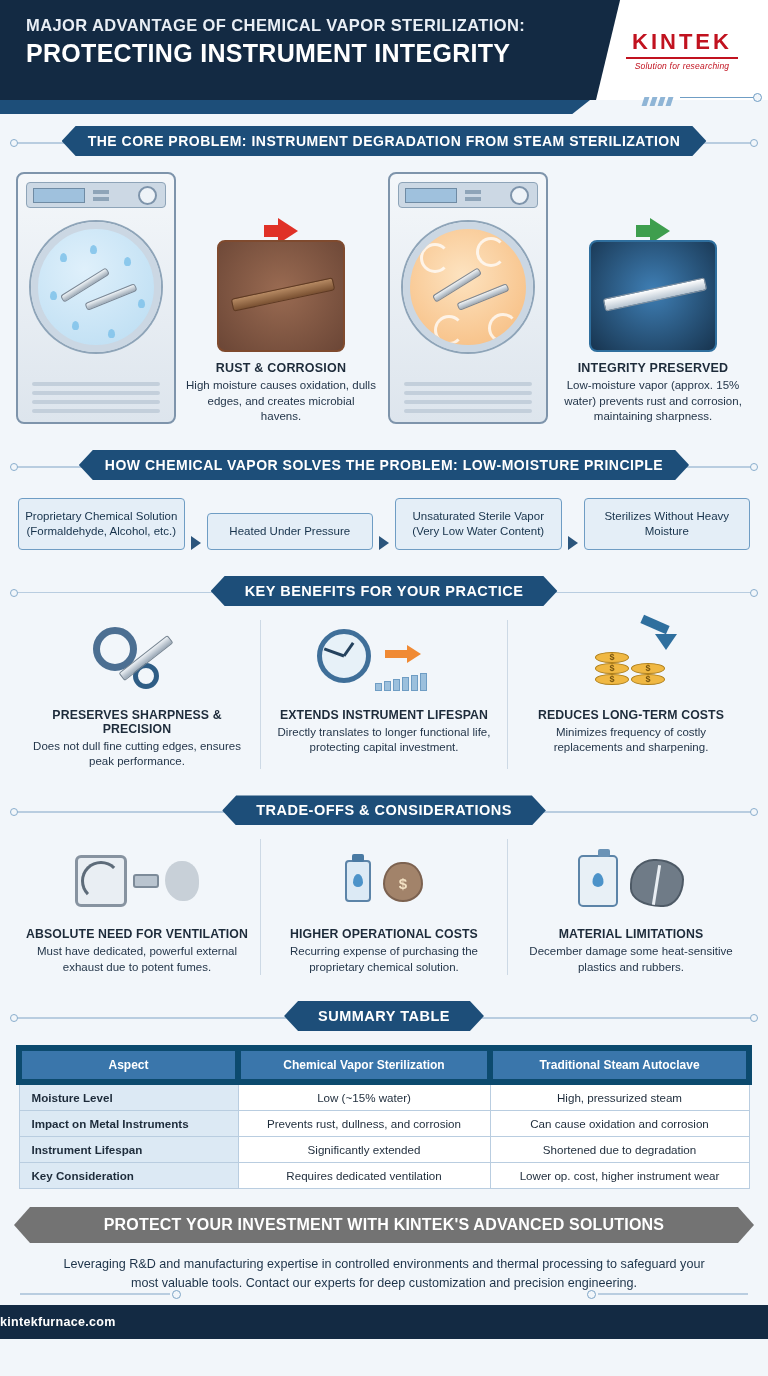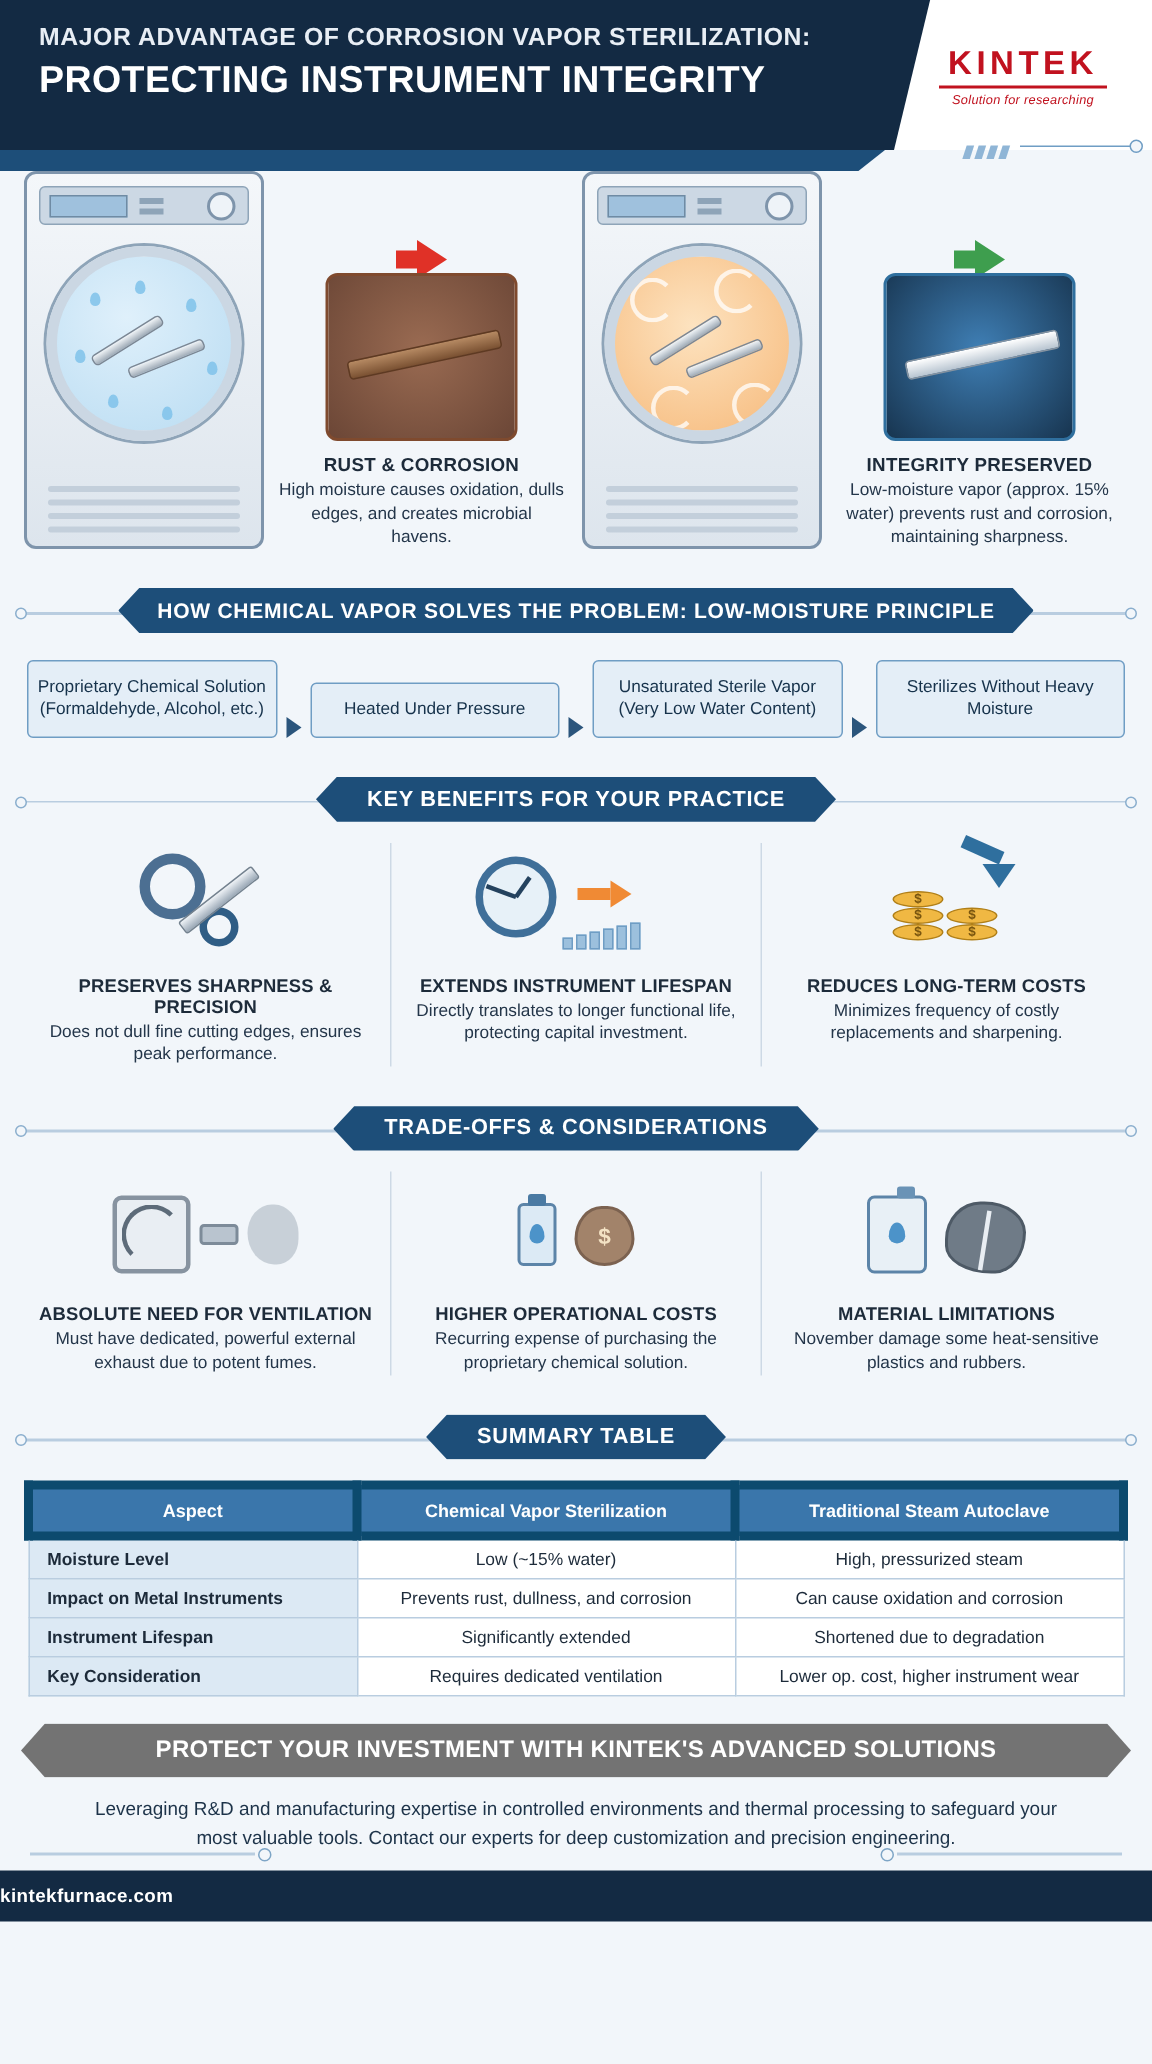--- a/index.html
+++ b/index.html
@@ -254,39 +254,45 @@
   .foot-line { position: absolute; bottom: 44px; height: 1.5px; background: #b9cde0; }
   .foot-line.l { left: 20px; width: 150px; } .foot-line.r { right: 20px; width: 150px; }
 </style>
 </head>
 <body>
 
 <div class="page">
 
   <div class="header">
     <div class="header-title">
-      <div class="line1">MAJOR ADVANTAGE OF CORROSION VAPOR STERILIZATION:</div>
+      <div class="line1">MAJOR ADVANTAGE OF CHEMICAL VAPOR STERILIZATION:</div>
       <div class="line2">PROTECTING INSTRUMENT INTEGRITY</div>
     </div>
     <div class="header-logo">
       <div class="logo-name">KINTEK</div>
       <div class="logo-rule"></div>
       <div class="logo-sub">Solution for researching</div>
     </div>
     <div class="header-accent"></div>
     <div class="header-deco">
         <i></i>
         <i></i>
         <i></i>
         <i></i>
       </div>
     <div class="deco-line"></div>
     <div class="deco-dot"></div>
   </div>
 
+  <div class="band">
+    <div class="rule"></div>
+    <div class="cap-l"></div>
+    <div class="cap-r"></div>
+    <div class="banner wide">THE CORE PROBLEM: INSTRUMENT DEGRADATION FROM STEAM STERILIZATION</div>
+  </div>
 
   <div class="problem">
 
     <div class="problem-col">
       <div class="washer">
         <div class="panel">
           <div class="screen"></div>
           <div class="b1"></div>
           <div class="b2"></div>
           <div class="knob"></div>
@@ -484,21 +490,21 @@
         <div style="display:flex;align-items:flex-end;gap:12px">
           <div class="jerrycan">
               <div class="drop3"></div>
             </div>
           <div class="rubber">
               <div class="crack"></div>
             </div>
         </div>
       </div>
       <h4>MATERIAL LIMITATIONS</h4>
-      <p>November damage some heat-sensitive plastics and rubbers.</p>
+      <p>December damage some heat-sensitive plastics and rubbers.</p>
     </div>
   </div>
 
   <div class="band">
     <div class="rule"></div>
     <div class="cap-l"></div>
     <div class="cap-r"></div>
     <div class="banner">SUMMARY TABLE</div>
   </div>
 

